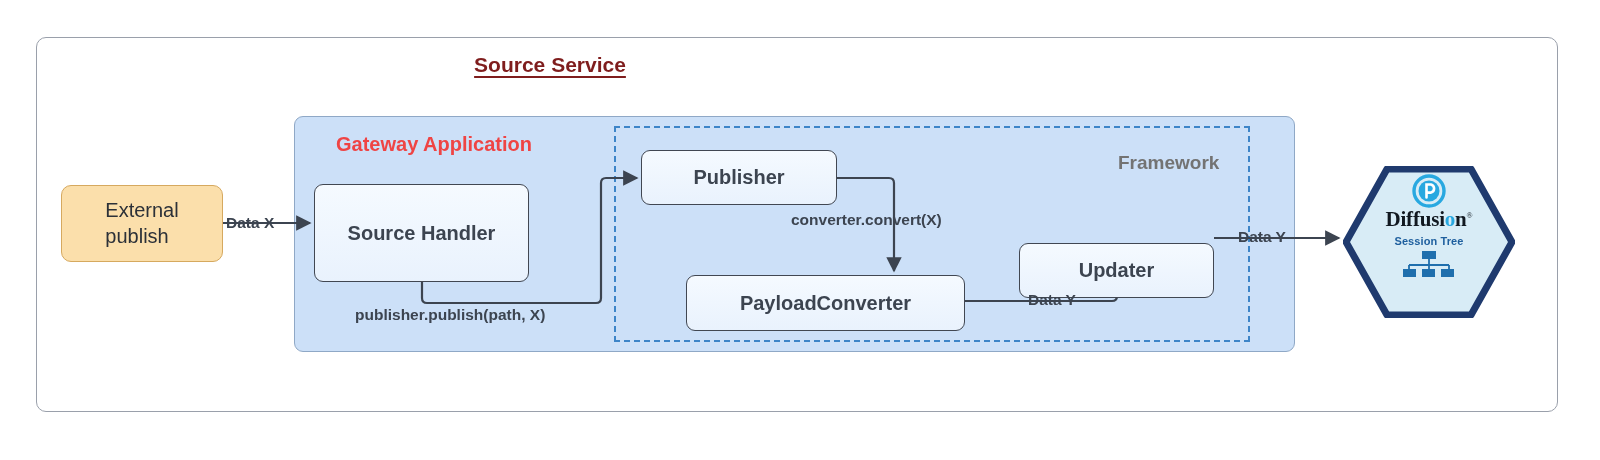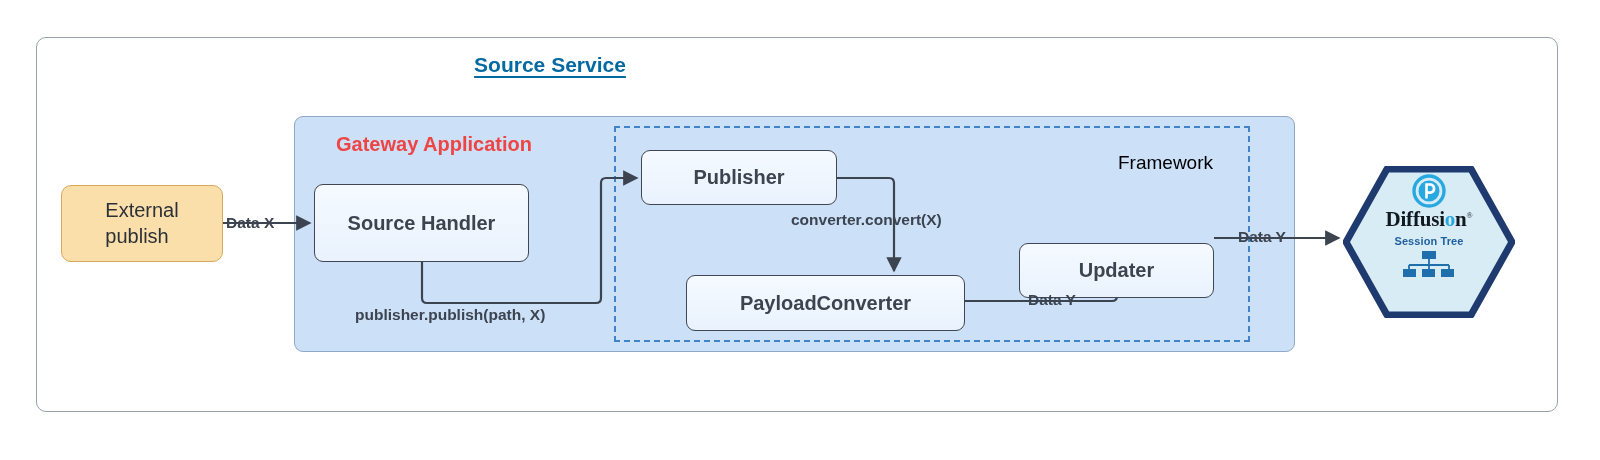--- a/index.html
+++ b/index.html
@@ -32,21 +32,21 @@
     box-sizing: border-box;
   }
   .service-title {
     position: absolute;
     left: 0;
     top: 53px;
     width: 1100px;
     text-align: center;
     font-size: 21px;
     font-weight: bold;
-    color: #0369a1;
+    color: #7f1d1d;
     text-decoration: underline;
     text-underline-offset: 4px;
   }
 
   
   .gateway-panel {
     position: absolute;
     left: 294px;
     top: 116px;
     width: 1001px;
@@ -75,22 +75,22 @@
     height: 216px;
     border: 2px dashed #3d85c8;
     box-sizing: border-box;
     background: transparent;
   }
   .framework-label {
     position: absolute;
     left: 1118px;
     top: 152px;
     font-size: 19px;
-    font-weight: normal;
-    color: #000000;
+    font-weight: bold;
+    color: #737373;
   }
 
   
   .node {
     position: absolute;
     box-sizing: border-box;
     border: 1.6px solid #414752;
     border-radius: 9px;
     background: linear-gradient(180deg, #f5faff 0%, #e9f2fd 100%);
     display: flex;
@@ -105,21 +105,21 @@
     border: 1.6px solid #d6a95f;
     background: #fbdfab;
     font-weight: normal;
     color: #2c3138;
     font-size: 20px;
     line-height: 1.28;
     border-radius: 10px;
   }
 
   #node-external  { left: 61px;   top: 185px; width: 162px; height: 77px; }
-  #node-source    { left: 314px;  top: 184px; width: 215px; height: 78px; }
+  #node-source    { left: 314px;  top: 184px; width: 215px; height: 98px; }
   #node-publisher { left: 641px;  top: 150px; width: 196px; height: 55px; }
   #node-payload   { left: 686px;  top: 275px; width: 279px; height: 56px; }
   #node-updater   { left: 1019px; top: 211px; width: 195px; height: 55px; margin-top: 32px; }
 
   
   #wires {
     position: absolute;
     left: 0; top: 0;
     width: 1600px; height: 460px;
     pointer-events: none;

